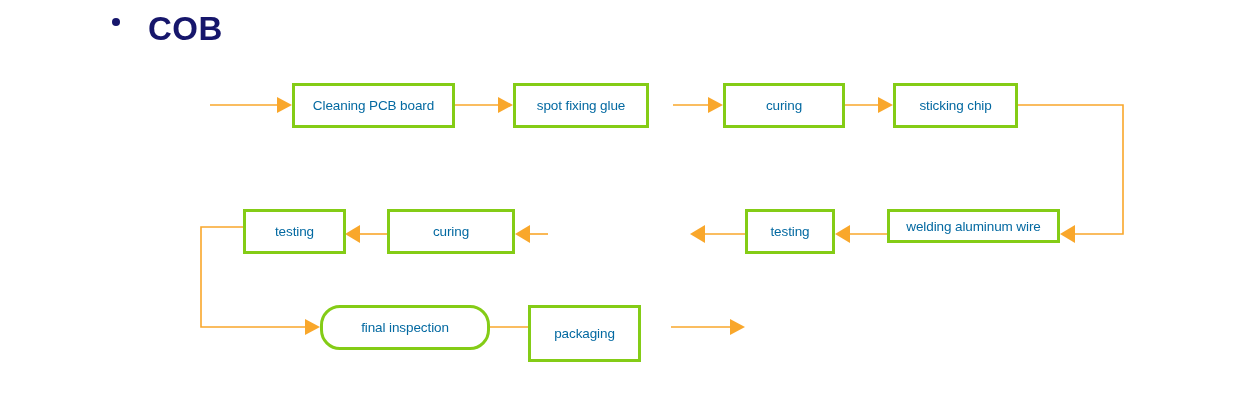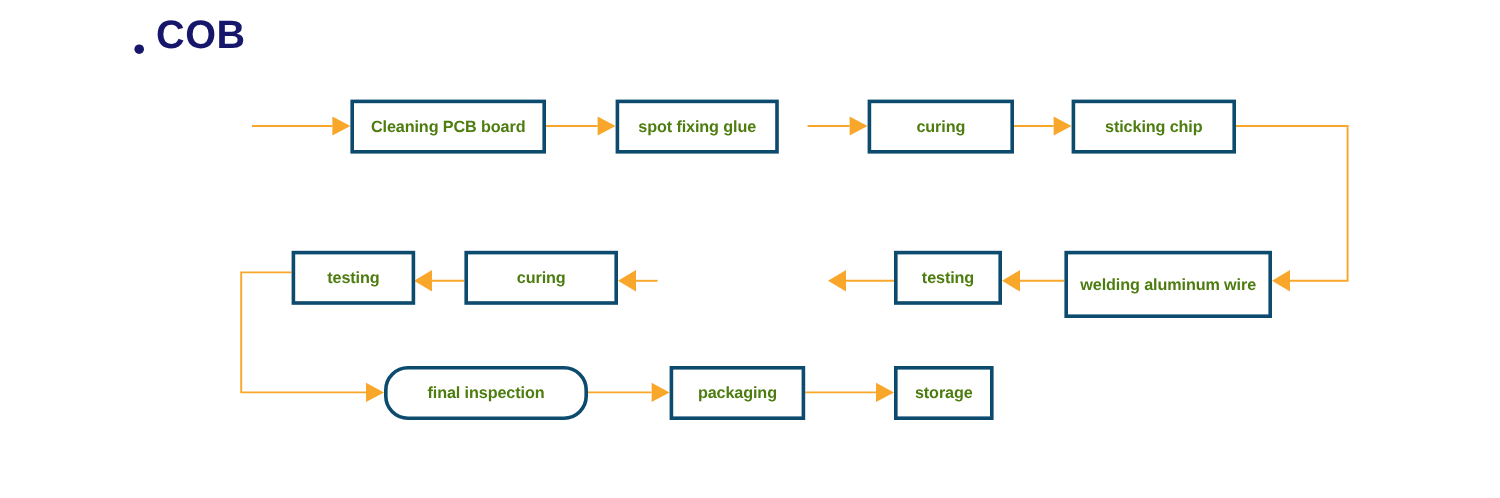--- a/index.html
+++ b/index.html
@@ -18,51 +18,51 @@
     position: absolute;
     left: 0; top: 0;
     width: 1250px;
     height: 415px;
   }
   .title-block {
     position: absolute;
     left: 112px;
     top: 12px;
     display: flex;
-    align-items: flex-end;
-    gap: 10px;
+    align-items: flex-start;
+    gap: 28px;
   }
   .title-bullet {
     width: 8px;
     height: 8px;
     border-radius: 50%;
     background: #16166b;
     display: inline-block;
     margin-top: 6px;
   }
   .title-text {
     font-family: "Liberation Sans", sans-serif;
     font-size: 33px;
     font-weight: bold;
     color: #16166b;
     letter-spacing: 0.5px;
     line-height: 1;
   }
   .node {
     position: absolute;
     box-sizing: border-box;
-    border: 3px solid #0c4a6e;
+    border: 3px solid #84cc16;
     background: #ffffff;
     display: flex;
     align-items: center;
     justify-content: center;
     font-family: "Liberation Sans", sans-serif;
     font-size: 13.5px;
-    font-weight: bold;
-    color: #4d7c0f;
+    font-weight: normal;
+    color: #0369a1;
     white-space: nowrap;
     letter-spacing: -0.1px;
   }
   svg.connectors {
     position: absolute;
     left: 0;
     top: 0;
     width: 1250px;
     height: 415px;
     overflow: visible;
@@ -126,30 +126,29 @@
     <line x1="671" y1="327" x2="730" y2="327"></line>
     <polygon class="arrowhead" points="730,319 745,327 730,335"></polygon>
   </svg>
 
   <div class="node" style="left:292px; top:83px; width:163px; height:45px;">Cleaning PCB board</div>
 
   <div class="node" style="left:513px; top:83px; width:136px; height:45px;">spot fixing glue</div>
 
   <div class="node" style="left:723px; top:83px; width:122px; height:45px;">curing</div>
 
-  <div class="node" style="left:893px; top:83px; width:137px; height:45px;">sticking chip</div>
+  <div class="node" style="left:893px; top:83px; width:125px; height:45px;">sticking chip</div>
 
   <div class="node" style="left:243px; top:209px; width:103px; height:45px;">testing</div>
 
   <div class="node" style="left:387px; top:209px; width:128px; height:45px;">curing</div>
 
 
   <div class="node" style="left:745px; top:209px; width:90px; height:45px;">testing</div>
 
-  <div class="node" style="left:887px; top:209px; width:173px; height:56px;">welding aluminum wire</div>
+  <div class="node" style="left:887px; top:209px; width:173px; height:34px;">welding aluminum wire</div>
 
   <div class="node" style="left:320px; top:305px; width:170px; height:45px;border-radius:20px;">final inspection</div>
 
-  <div class="node" style="left:558px; top:305px; width:113px; height:45px;">packaging</div>
+  <div class="node" style="left:528px; top:305px; width:113px; height:57px;">packaging</div>
 
-  <div class="node" style="left:745px; top:305px; width:83px; height:45px;">storage</div>
 
 </div>
 
 </body></html>

